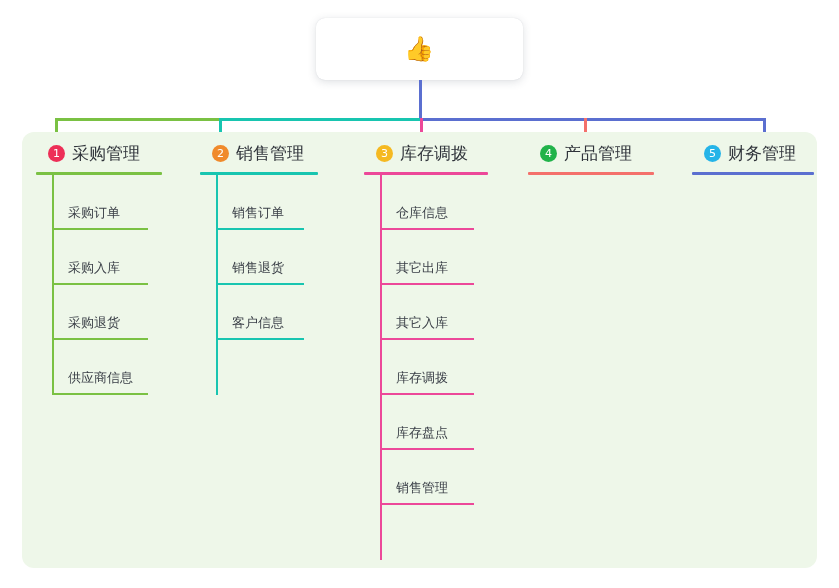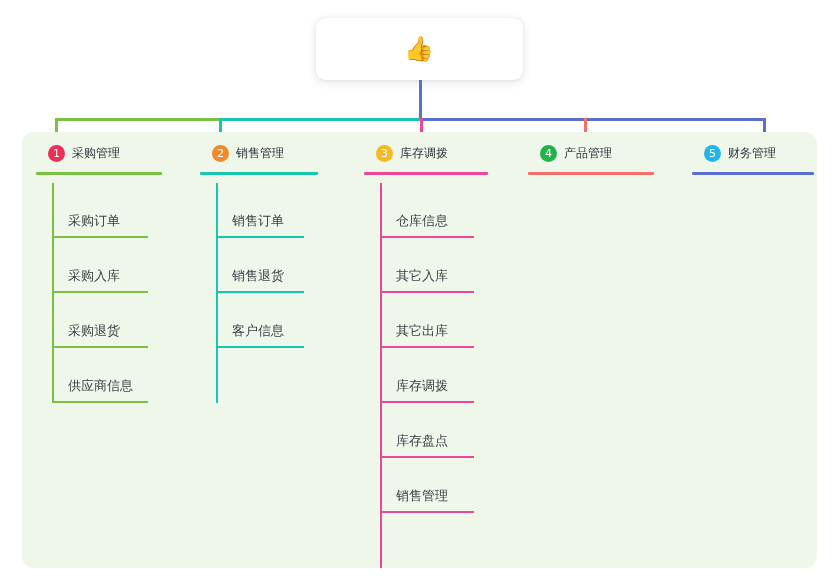--- a/index.html
+++ b/index.html
@@ -80,33 +80,33 @@
     height: 17px;
     border-radius: 50%;
     color: #ffffff;
     font-size: 11px;
     line-height: 17px;
     text-align: center;
     flex: 0 0 auto;
     font-family: "DejaVu Sans", sans-serif;
   }
   .col-title {
-    font-size: 12px;
+    font-size: 17px;
     color: #2f333a;
     white-space: nowrap;
   }
   .col-rule {
     height: 3px;
     margin-top: 6px;
     border-radius: 1px;
   }
 
   .col-body {
     position: relative;
-    margin-top: 8px;
+    margin-top: 0;
   }
   .spine {
     position: absolute;
     left: 16px;
     top: 0;
     width: 2px;
   }
   .leaf {
     position: relative;
     height: 55px;
@@ -204,25 +204,25 @@
         <span class="col-title">库存调拨</span>
       </div>
       <div class="col-rule" style="background: rgb(236, 72, 153); width: 124px;"></div>
       <div class="col-body">
         <div class="spine" style="background: rgb(236, 72, 153); height: 385px;"></div>
         <div class="leaf">
           <span class="leaf-text">仓库信息</span>
           <div class="leaf-rule" style="background: rgb(236, 72, 153); width: 94px;"></div>
         </div>
         <div class="leaf">
+          <span class="leaf-text">其它出库</span>
+          <div class="leaf-rule" style="background: rgb(236, 72, 153); width: 94px;"></div>
+        </div>
+        <div class="leaf">
           <span class="leaf-text">其它入库</span>
-          <div class="leaf-rule" style="background: rgb(236, 72, 153); width: 94px;"></div>
-        </div>
-        <div class="leaf">
-          <span class="leaf-text">其它出库</span>
           <div class="leaf-rule" style="background: rgb(236, 72, 153); width: 94px;"></div>
         </div>
         <div class="leaf">
           <span class="leaf-text">库存调拨</span>
           <div class="leaf-rule" style="background: rgb(236, 72, 153); width: 94px;"></div>
         </div>
         <div class="leaf">
           <span class="leaf-text">库存盘点</span>
           <div class="leaf-rule" style="background: rgb(236, 72, 153); width: 94px;"></div>
         </div>

